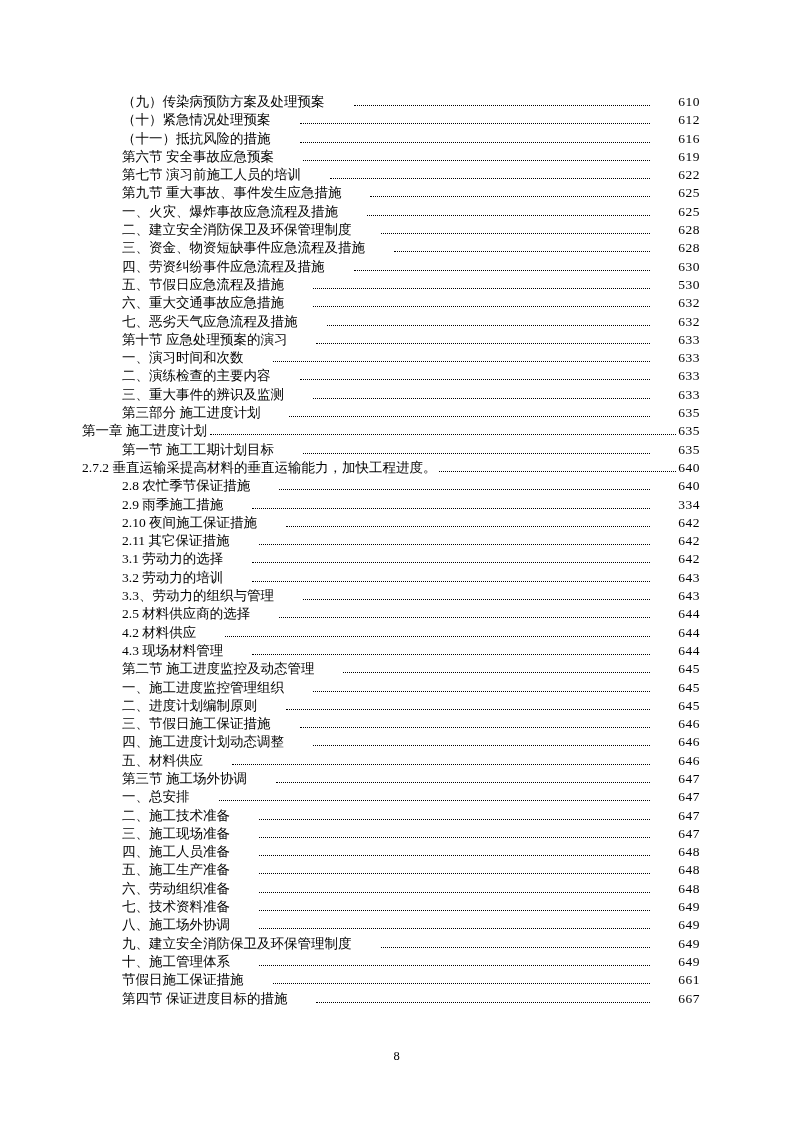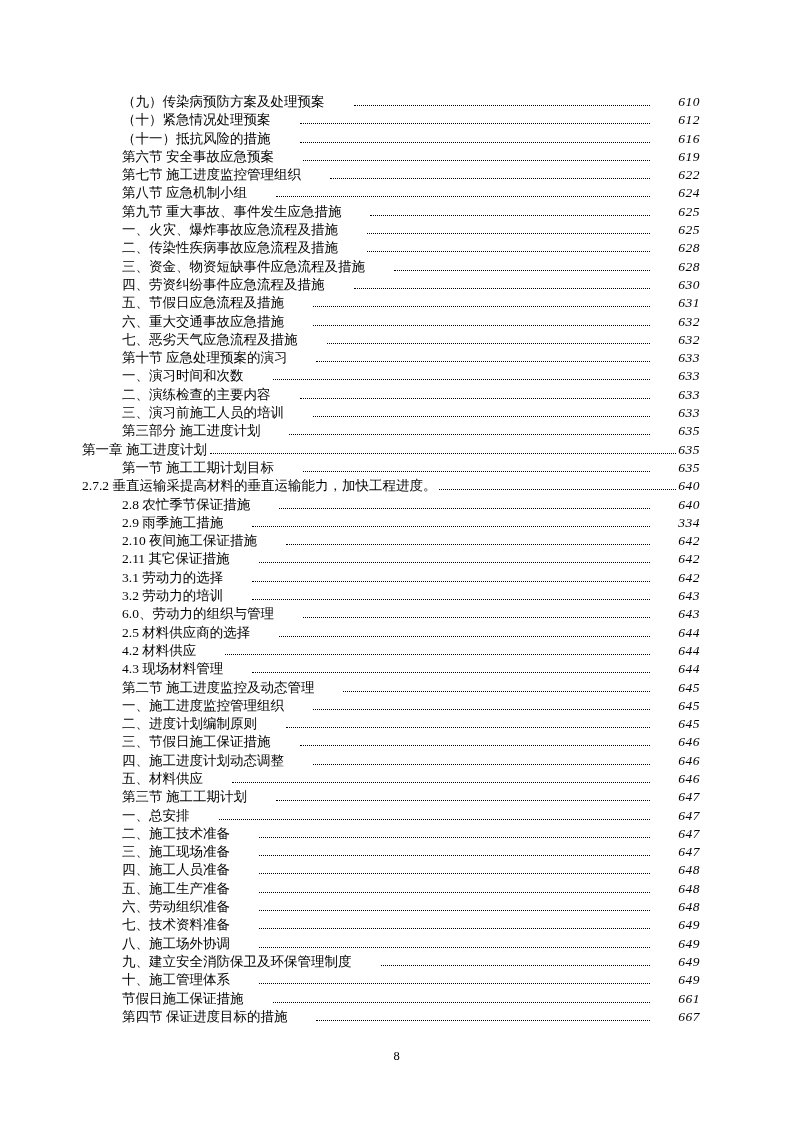--- a/index.html
+++ b/index.html
@@ -44,21 +44,20 @@
   .dot-leader {
     flex: 1 1 auto;
     min-width: 8px;
     border-bottom: 1.5px dotted #000000;
     margin: 0 2px 3.5px 3px;
     height: 1px;
   }
   .toc-page-num {
     flex: 0 0 auto;
     letter-spacing: 0.5px;
-    font-style: italic;
   }
   .footer {
     position: absolute;
     top: 1048px;
     left: 0;
     width: 100%;
     text-align: center;
     font-size: 12.5px;
     line-height: 16px;
   }
@@ -82,58 +81,53 @@
         <span class="toc-title">（十一）抵抗风险的措施</span>
         <span class="dot-leader"></span>
         <span class="toc-page-num">616</span>
       </div>
       <div class="toc-row level-1">
         <span class="toc-title">第六节 安全事故应急预案</span>
         <span class="dot-leader"></span>
         <span class="toc-page-num">619</span>
       </div>
       <div class="toc-row level-1">
-        <span class="toc-title">第七节 施工进度监控管理组织</span>
+        <span class="toc-title">第七节 演习前施工人员的培训</span>
         <span class="dot-leader"></span>
         <span class="toc-page-num">622</span>
       </div>
       <div class="toc-row level-1">
-        <span class="toc-title">第八节 应急机制小组</span>
-        <span class="dot-leader"></span>
-        <span class="toc-page-num">624</span>
-      </div>
-      <div class="toc-row level-1">
         <span class="toc-title">第九节 重大事故、事件发生应急措施</span>
         <span class="dot-leader"></span>
         <span class="toc-page-num">625</span>
       </div>
       <div class="toc-row level-1">
         <span class="toc-title">一、火灾、爆炸事故应急流程及措施</span>
         <span class="dot-leader"></span>
         <span class="toc-page-num">625</span>
       </div>
       <div class="toc-row level-1">
-        <span class="toc-title">二、传染性疾病事故应急流程及措施</span>
+        <span class="toc-title">二、建立安全消防保卫及环保管理制度</span>
         <span class="dot-leader"></span>
         <span class="toc-page-num">628</span>
       </div>
       <div class="toc-row level-1">
         <span class="toc-title">三、资金、物资短缺事件应急流程及措施</span>
         <span class="dot-leader"></span>
         <span class="toc-page-num">628</span>
       </div>
       <div class="toc-row level-1">
         <span class="toc-title">四、劳资纠纷事件应急流程及措施</span>
         <span class="dot-leader"></span>
         <span class="toc-page-num">630</span>
       </div>
       <div class="toc-row level-1">
         <span class="toc-title">五、节假日应急流程及措施</span>
         <span class="dot-leader"></span>
-        <span class="toc-page-num">631</span>
+        <span class="toc-page-num">530</span>
       </div>
       <div class="toc-row level-1">
         <span class="toc-title">六、重大交通事故应急措施</span>
         <span class="dot-leader"></span>
         <span class="toc-page-num">632</span>
       </div>
       <div class="toc-row level-1">
         <span class="toc-title">七、恶劣天气应急流程及措施</span>
         <span class="dot-leader"></span>
         <span class="toc-page-num">632</span>
@@ -147,21 +141,21 @@
         <span class="toc-title">一、演习时间和次数</span>
         <span class="dot-leader"></span>
         <span class="toc-page-num">633</span>
       </div>
       <div class="toc-row level-1">
         <span class="toc-title">二、演练检查的主要内容</span>
         <span class="dot-leader"></span>
         <span class="toc-page-num">633</span>
       </div>
       <div class="toc-row level-1">
-        <span class="toc-title">三、演习前施工人员的培训</span>
+        <span class="toc-title">三、重大事件的辨识及监测</span>
         <span class="dot-leader"></span>
         <span class="toc-page-num">633</span>
       </div>
       <div class="toc-row level-1">
         <span class="toc-title">第三部分 施工进度计划</span>
         <span class="dot-leader"></span>
         <span class="toc-page-num">635</span>
       </div>
       <div class="toc-row level-0">
         <span class="toc-title">第一章 施工进度计划</span>
@@ -202,21 +196,21 @@
         <span class="toc-title">3.1 劳动力的选择</span>
         <span class="dot-leader"></span>
         <span class="toc-page-num">642</span>
       </div>
       <div class="toc-row level-1">
         <span class="toc-title">3.2 劳动力的培训</span>
         <span class="dot-leader"></span>
         <span class="toc-page-num">643</span>
       </div>
       <div class="toc-row level-1">
-        <span class="toc-title">6.0、劳动力的组织与管理</span>
+        <span class="toc-title">3.3、劳动力的组织与管理</span>
         <span class="dot-leader"></span>
         <span class="toc-page-num">643</span>
       </div>
       <div class="toc-row level-1">
         <span class="toc-title">2.5 材料供应商的选择</span>
         <span class="dot-leader"></span>
         <span class="toc-page-num">644</span>
       </div>
       <div class="toc-row level-1">
         <span class="toc-title">4.2 材料供应</span>
@@ -252,21 +246,21 @@
         <span class="toc-title">四、施工进度计划动态调整</span>
         <span class="dot-leader"></span>
         <span class="toc-page-num">646</span>
       </div>
       <div class="toc-row level-1">
         <span class="toc-title">五、材料供应</span>
         <span class="dot-leader"></span>
         <span class="toc-page-num">646</span>
       </div>
       <div class="toc-row level-1">
-        <span class="toc-title">第三节 施工工期计划</span>
+        <span class="toc-title">第三节 施工场外协调</span>
         <span class="dot-leader"></span>
         <span class="toc-page-num">647</span>
       </div>
       <div class="toc-row level-1">
         <span class="toc-title">一、总安排</span>
         <span class="dot-leader"></span>
         <span class="toc-page-num">647</span>
       </div>
       <div class="toc-row level-1">
         <span class="toc-title">二、施工技术准备</span>

